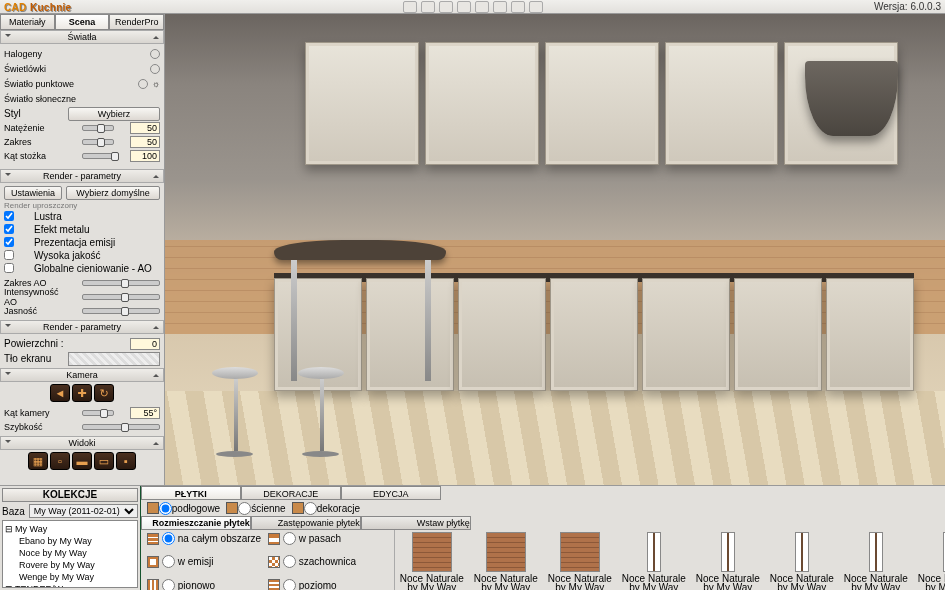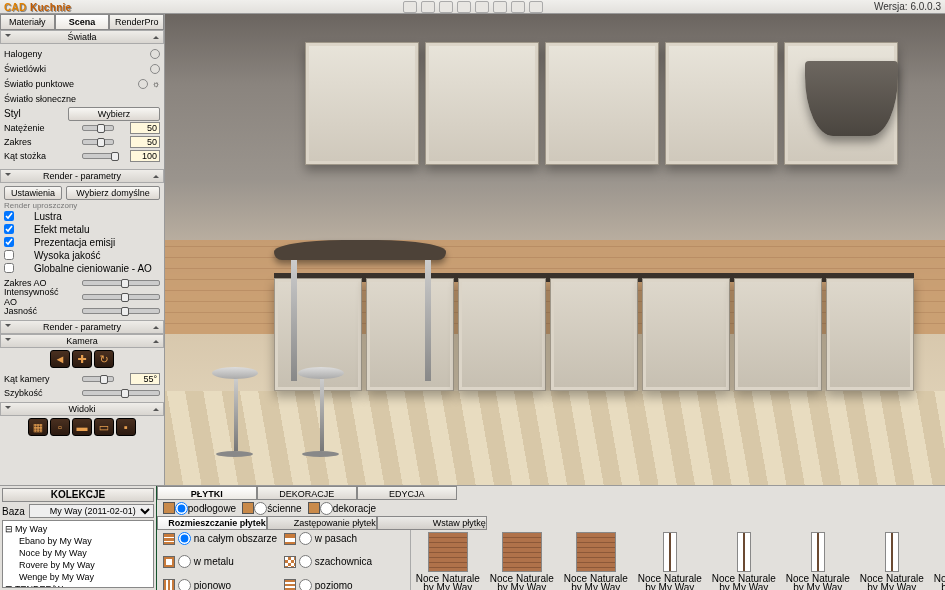--- a/index.html
+++ b/index.html
@@ -57,21 +57,21 @@
 .stool{position:absolute;width:46px;height:90px;bottom:6%}
 .stool .seat{width:100%;height:12px;background:linear-gradient(#ddd,#aaa);border-radius:50%}
 .stool .stem{position:absolute;left:48%;top:12px;bottom:6px;width:4px;background:linear-gradient(#ccc,#777)}
 .stool .base{position:absolute;bottom:0;left:10%;right:10%;height:6px;border-radius:50%;background:#888}
 .stool.s1{left:6%}.stool.s2{left:17%}
 .hood{position:absolute;right:6%;top:10%;width:12%;height:16%;background:linear-gradient(#6d6760,#4a453f);border-radius:4px 4px 28px 28px/4px 4px 60px 60px;box-shadow:0 6px 10px rgba(0,0,0,.4)}
 .bottom { height:105px; background:#e2e0dc; border-top:1px solid #999; display:flex; }
 .kolekcje { width:165px; border-right:1px solid #14532d; padding:2px; display:flex;flex-direction:column; }
 .kol-head { text-align:center; font-weight:bold; background:linear-gradient(#f4f2ee,#dad6d0); border:1px solid #888; height:14px; line-height:12px;}
 .baza { display:flex; gap:4px; align-items:center; margin:2px 0;}
-.baza select { flex:1; height:14px; font-size:9px; border:1px solid #888;padding-left:16px; }
+.baza select { flex:1; height:14px; font-size:9px; border:1px solid #888; }
 .tree { flex:1; background:#fff; border:1px solid #888; overflow:auto; padding:2px; }
 .tree div { font-size:9px; line-height:12px; }
 .tree .root::before{content:"⊟ ";}
 .tree .child{padding-left:14px}
 .plytki { flex:1; display:flex; flex-direction:column; }
 .pl-tabs { display:flex; height:14px; }
 .pl-tabs .tab{ flex:0 0 100px; }
 .pl-filter { display:flex; gap:6px; align-items:center; padding:2px 6px; height:16px; }
 .pl-filter label{display:flex;align-items:center;gap:0;font-size:9px}
 .pl-filter .ic{width:12px;height:12px;background:#c98a4a;border:1px solid #555}
@@ -211,20 +211,31 @@
         </div>
       <div class="slider-row">
           <span>Jasność</span>
           <div class="slider">
             <div class="thumb" style="left:50%"></div>
           </div>
         </div>
     </div>
 
     <div class="section-head">Render - parametry</div>
+    <div class="panel">
+      <div class="row">
+          <label>Powierzchni :</label>
+          <span style="flex:1"></span>
+          <div class="valbox">0</div>
+        </div>
+      <div class="row">
+          <label>Tło ekranu</label>
+          <div class="bgtext" style="flex:1"></div>
+        </div>
+    </div>
 
     <div class="section-head">Kamera</div>
     <div class="iconrow">
       <div class="iconbtn">◄</div>
       <div class="iconbtn">✚</div>
       <div class="iconbtn">↻</div>
     </div>
     <div class="panel">
       <div class="slider-row">
           <span>Kąt kamery</span>
@@ -345,21 +356,21 @@
             <span>na całym obszarze</span>
           </label>
         <label>
             <span class="pic stripe"></span>
             <input type="radio" style="">
             <span>w pasach</span>
           </label>
         <label>
             <span class="pic frame"></span>
             <input type="radio" style="">
-            <span>w metalu</span>
+            <span>w emisji</span>
           </label>
         <label>
             <span class="pic chk"></span>
             <input type="radio" style="">
             <span>szachownica</span>
           </label>
         <label>
             <span class="pic vert"></span>
             <input type="radio" style="">
             <span>pionowo</span>

